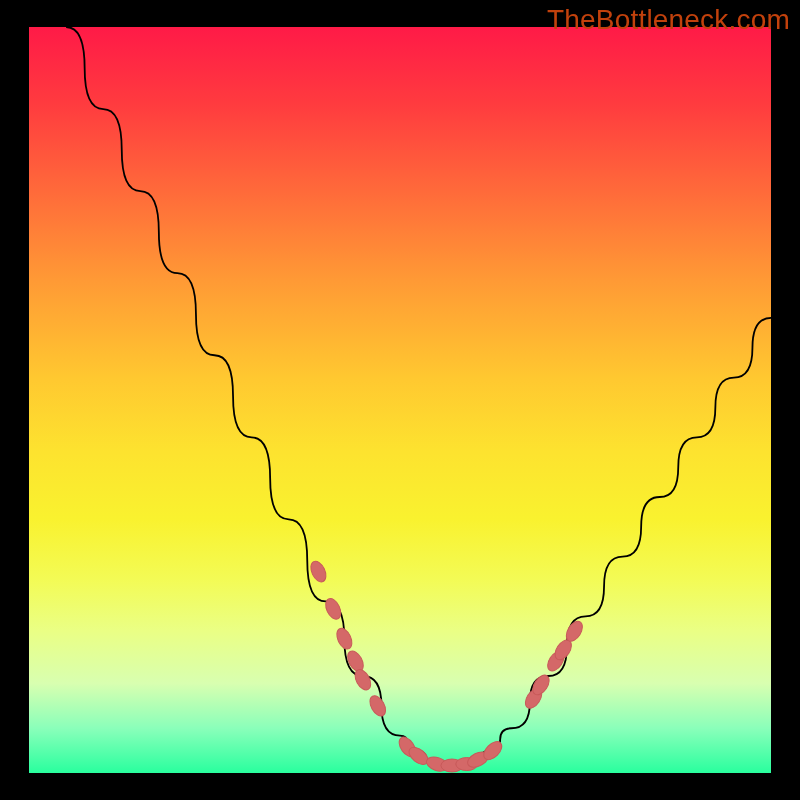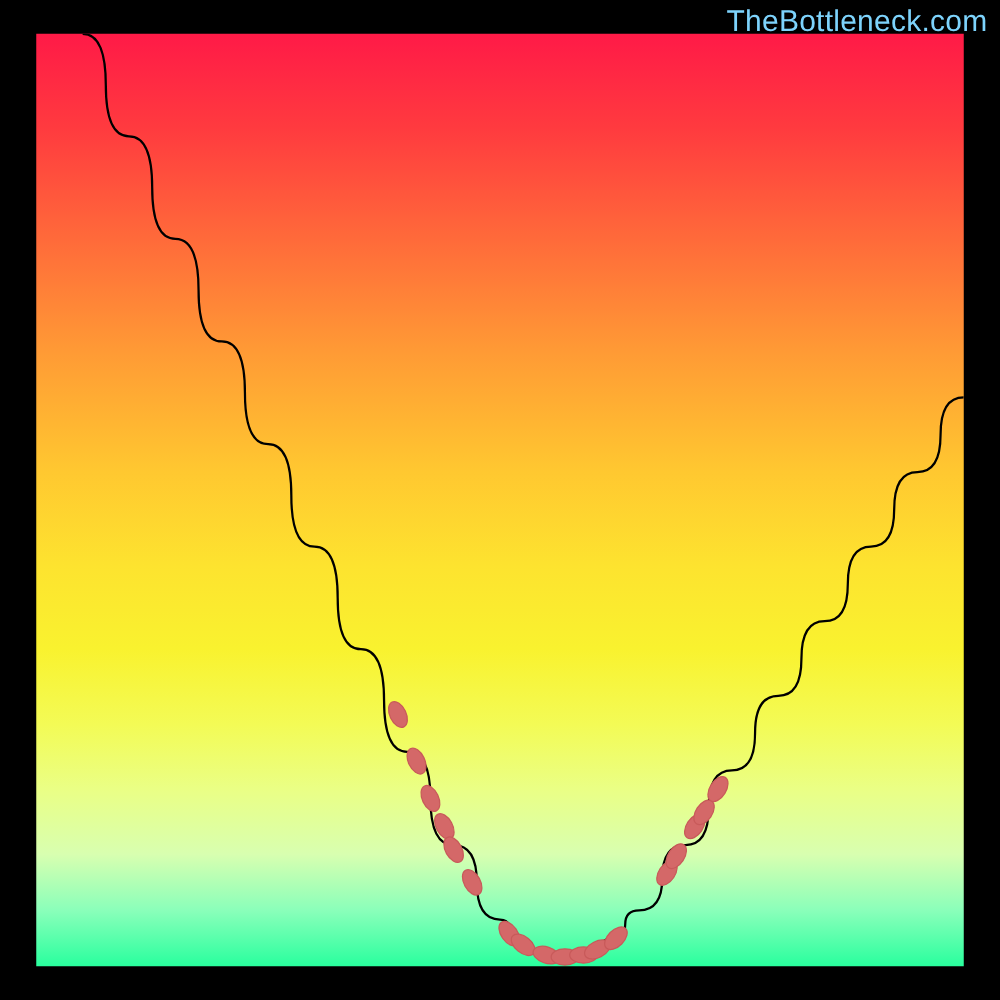--- a/index.html
+++ b/index.html
@@ -29,22 +29,22 @@
       #eaff85 81%,
       #d8ffb0 88%,
       #8affba 94%,
       #29ff9e 100%
     );
   }
   .watermark {
     position: absolute;
     top: 4px;
     right: 10px;
-    color: #7dd3fc;
-    font-size: 24px;
+    color: #c2410c;
+    font-size: 28px;
     font-weight: 500;
     letter-spacing: 0.2px;
     z-index: 20;
     user-select: none;
   }
   svg.plot {
     position: absolute;
     left: 0;
     top: 0;
     width: 742px;

